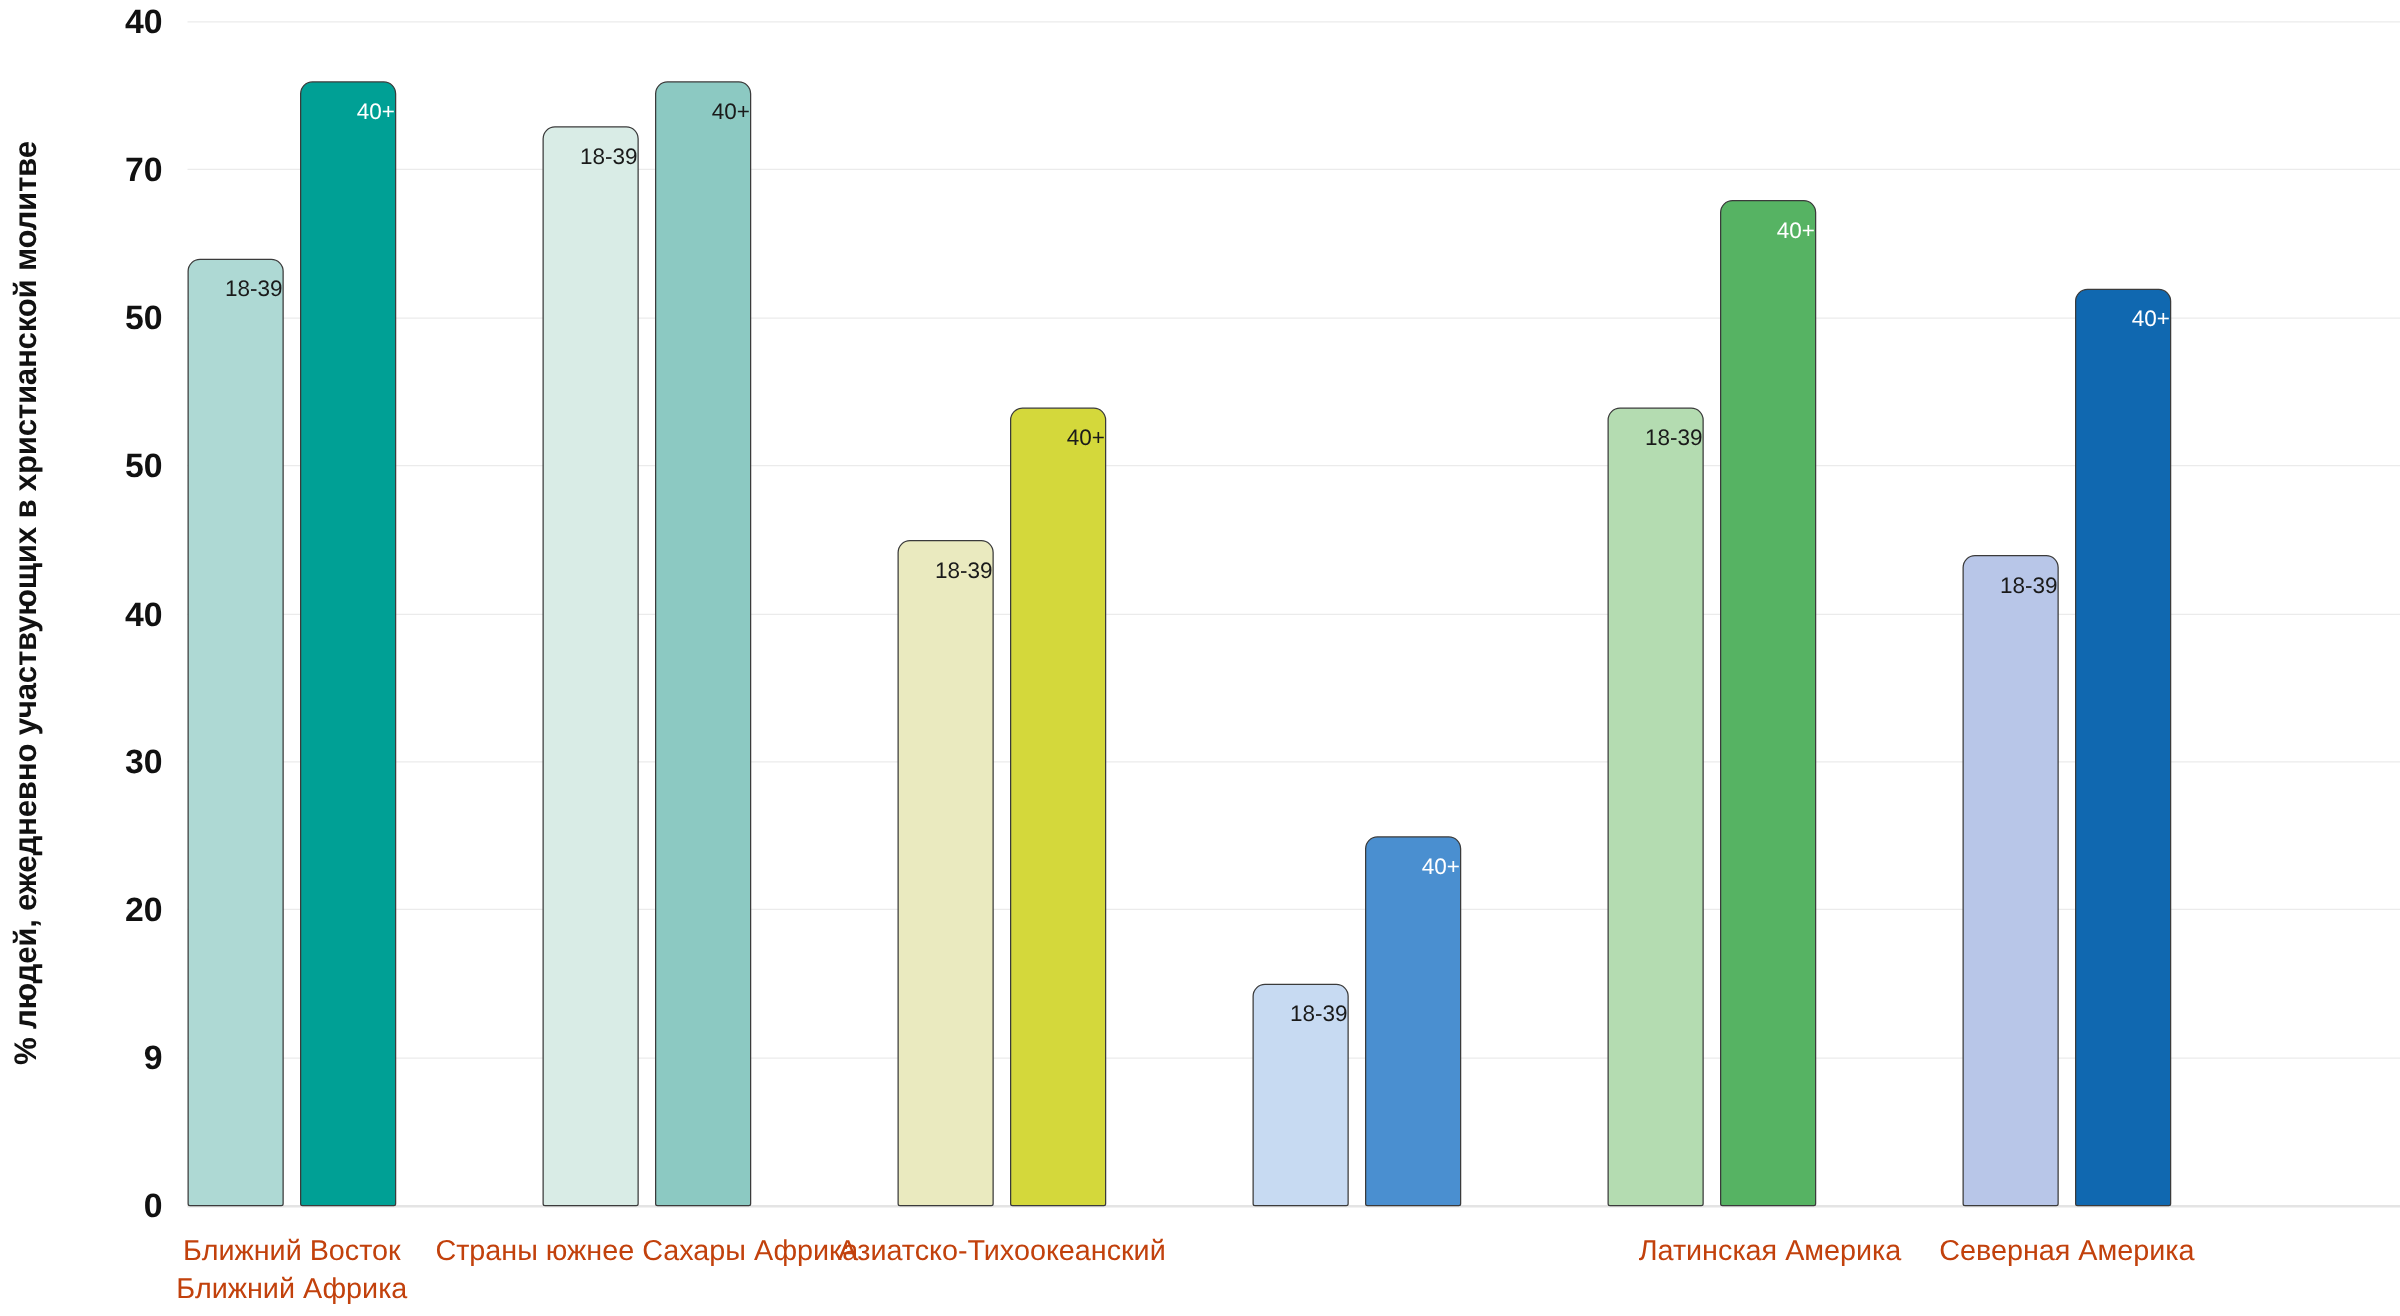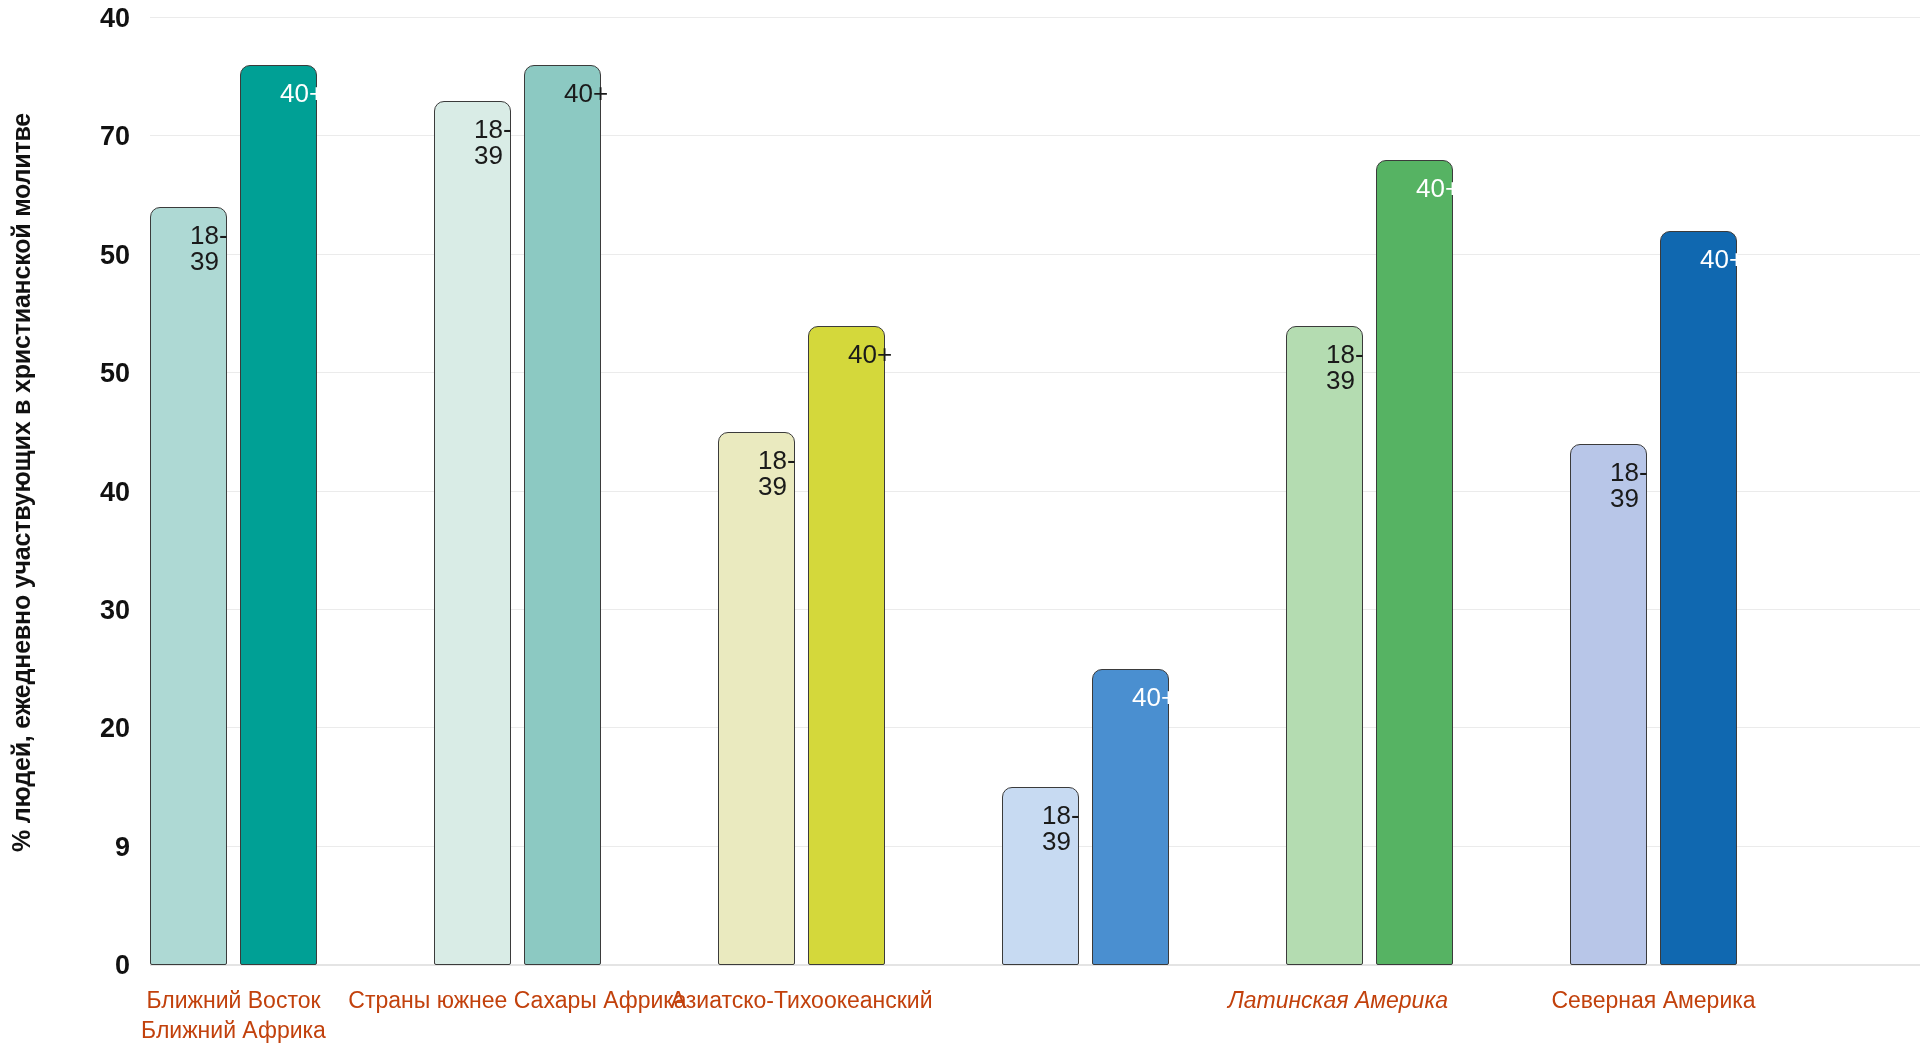--- a/index.html
+++ b/index.html
@@ -89,26 +89,25 @@
     border-top-left-radius: 10px;
     border-top-right-radius: 10px;
     border-bottom-left-radius: 2px;
     border-bottom-right-radius: 2px;
   }
   .bar .bar-label {
     position: absolute;
     left: 0;
     right: 0;
     top: 14px;
-    text-align: left;
-    font-size: 26px;
+    text-align: right;
+    font-size: 18px;
     font-weight: 400;
     line-height: 1;
     pointer-events: none;
-    padding-left: 39px;
   }
   .bar.dark .bar-label { color: #ffffff; }
   .bar.light .bar-label { color: #1a1a1a; }
 
   
   .catlabel {
     position: absolute;
     top: 985px;
     text-align: center;
     font-size: 23px;
@@ -180,21 +179,21 @@
       </div>
       <div class="bar dark" style="left: 942px; top: 669.062px; width: 77px; height: 295.938px; background: rgb(74, 143, 208);">
         <span class="bar-label">40+</span>
       </div>
       <div class="bar light" style="left: 1136px; top: 325.775px; width: 77px; height: 639.225px; background: rgb(180, 220, 177);">
         <span class="bar-label">18-39</span>
       </div>
       <div class="bar dark" style="left: 1226px; top: 160.05px; width: 77px; height: 804.95px; background: rgb(86, 179, 99);">
         <span class="bar-label">40+</span>
       </div>
-      <div class="catlabel" style="left: 1018px; width: 340px; font-style: italic;">
+      <div class="catlabel" style="left: 1096px; width: 340px;">
         <div>Латинская Америка</div>
       </div>
       <div class="bar light" style="left: 1420px; top: 444.15px; width: 77px; height: 520.85px; background: rgb(184, 198, 232);">
         <span class="bar-label">18-39</span>
       </div>
       <div class="bar dark" style="left: 1510px; top: 231.075px; width: 77px; height: 733.925px; background: rgb(16, 104, 176);">
         <span class="bar-label">40+</span>
       </div>
       <div class="catlabel" style="left: 1333.5px; width: 340px;">
         <div>Северная Америка</div>

